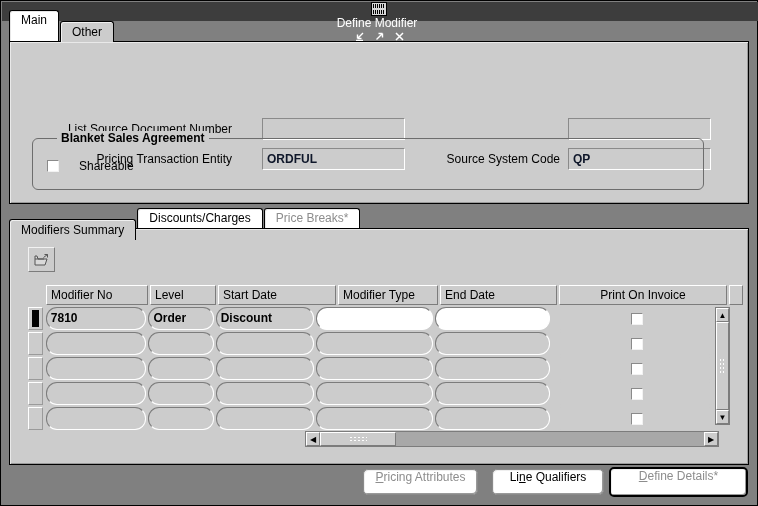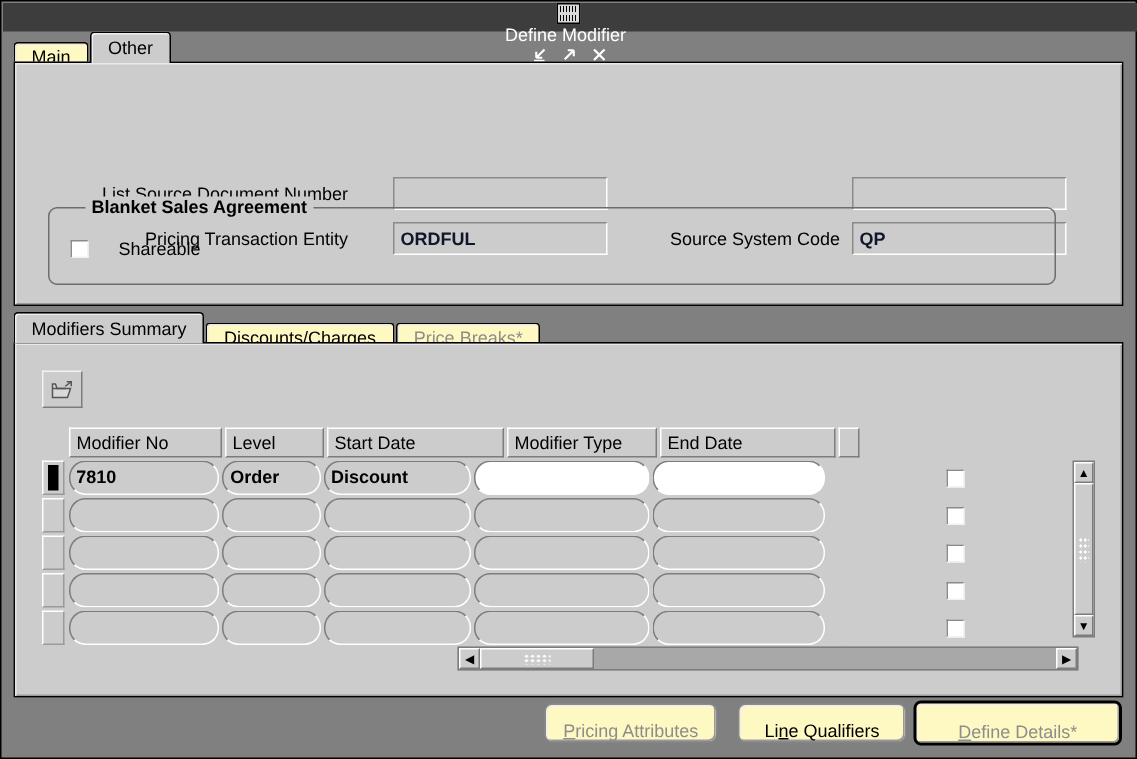--- a/index.html
+++ b/index.html
@@ -74,24 +74,24 @@
   }
   .tbtn { width: 13px; height: 13px; display:block; cursor: default; }
 
   
   .nb-top-tabs {
     position: absolute; left: 8px; top: 21px;
     height: 20px;
     display: flex; align-items: flex-end;
   }
   .nb-tab {
-    height: 14px;
+    height: 32px;
     line-height: 18px;
     padding: 0 11px;
-    background: #fef9c3;
+    background: #ffffff;
     border: 1px solid #000;
     border-bottom: none;
     border-radius: 3px 3px 0 0;
     box-shadow: inset 1px 1px 0 #e8e8e8;
     box-sizing: border-box;
     font-size: 12px;
     color: #000;
     margin-right: 1px;
     cursor: default;
   }
@@ -345,27 +345,27 @@
     width: 18px; height: 7px;
     background-image: radial-gradient(#ffffff 40%, transparent 41%);
     background-size: 4px 3px;
   }
   .htrack { flex: 1 1 auto; }
 
   
   .btn {
     position: absolute;
     height: 26px;
-    background: #fef9c3;
+    background: #ffffff;
     border: 1px solid #8a8a8a;
     border-radius: 5px;
     box-shadow: inset 1px 1px 0 #efefef, inset -1px -1px 0 #9a9a9a;
     box-sizing: border-box;
     font-size: 12px; color: #000;
-    display: flex; align-items: flex-end; justify-content: center;
+    display: flex; align-items: flex-start; justify-content: center;
     cursor: default;
     white-space: nowrap;
   }
   .btn.disabled { color: #8d8d8d; }
   .btn.focused { border: 2px solid #000; }
   .btn u { text-decoration: underline; }
 </style>
 </head>
 <body>
 
@@ -433,20 +433,21 @@
     </svg>
   </div>
 
   <div class="grid">
     <div class="grid-head">
         <div class="hcell" style="width: 102px;">Modifier No</div>
         <div class="hcell" style="width: 66px;">Level</div>
         <div class="hcell" style="width: 118px;">Start Date</div>
         <div class="hcell" style="width: 100px;">Modifier Type</div>
         <div class="hcell" style="width: 117px;">End Date</div>
+        <div class="hcell center" style="width: 168px;">Print On Invoice</div>
         <div class="hcell" style="width: 14px;"></div>
       </div>
     <div class="grid-rows">
         <div class="grow">
           <div class="sel current"></div>
           <div class="cell" style="width: 102px;">7810</div>
           <div class="cell" style="width: 66px;">Order</div>
           <div class="cell" style="width: 100px;">Discount</div>
           <div class="cell editable" style="width: 118px;"></div>
           <div class="cell editable" style="width: 117px;"></div>

